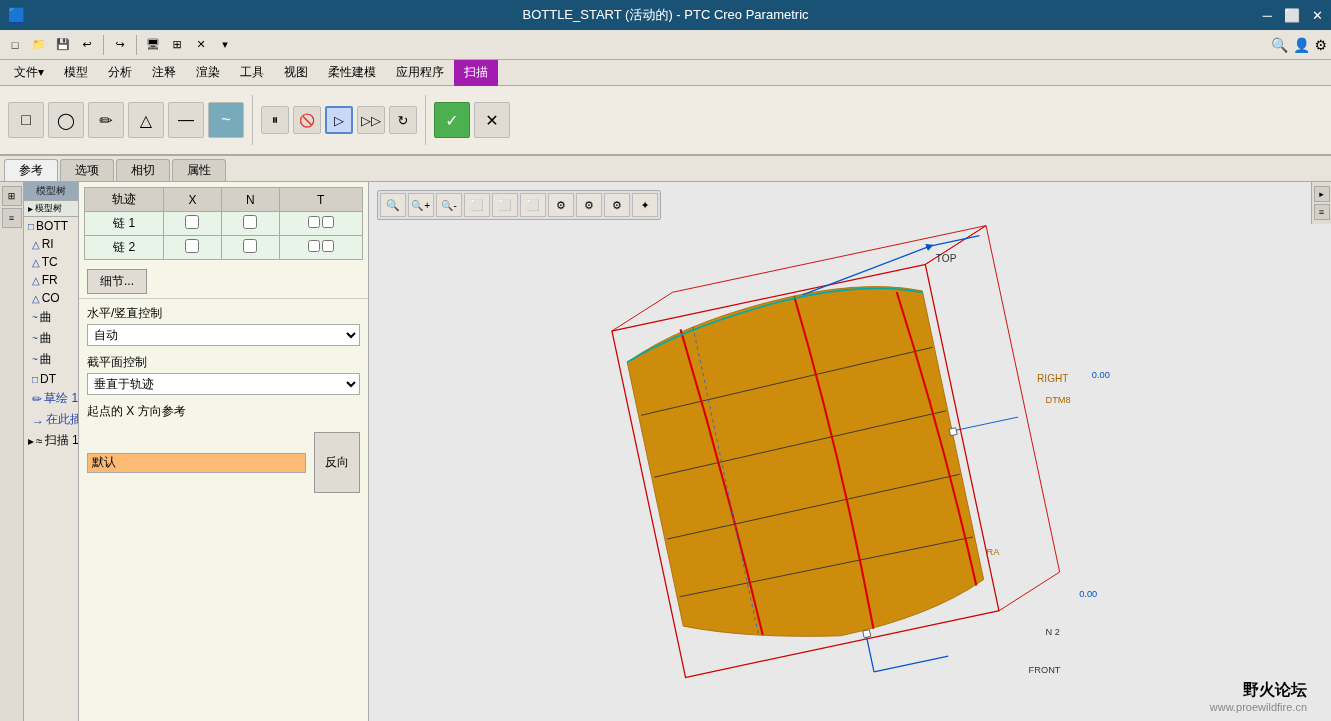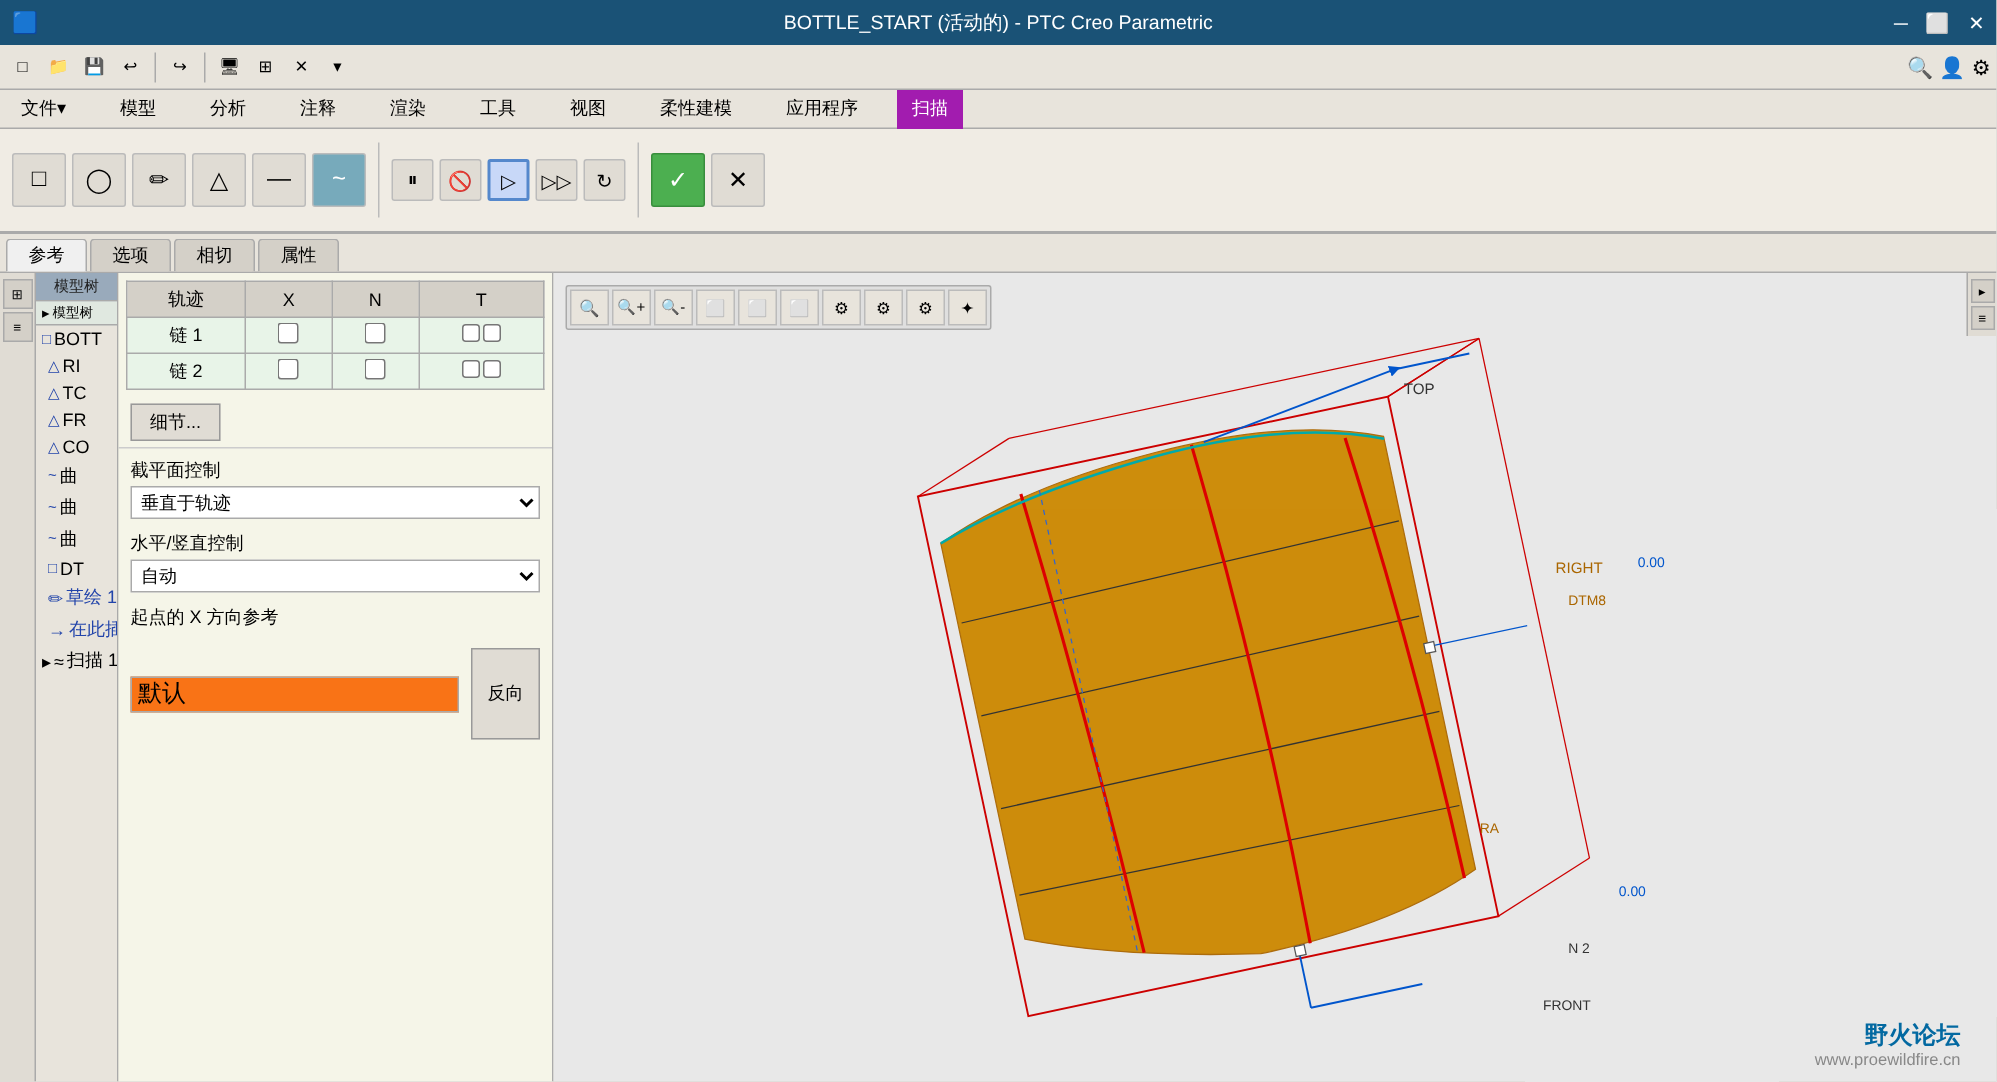--- a/index.html
+++ b/index.html
@@ -38,21 +38,21 @@
     .tb-sep { width: 1px; height: 20px; background: #aaa; margin: 0 3px; }
 
     
     #menubar {
       background: #e8e4dc;
       height: 26px;
       display: flex;
       align-items: center;
       padding: 0 4px;
       border-bottom: 1px solid #aaa;
-      gap: 16px;
+      gap: 0;
     }
     .menu-item {
       padding: 2px 10px;
       cursor: pointer;
       font-size: 12px;
       height: 26px;
       display: flex; align-items: center;
     }
     .menu-item.active { background: #a21caf; color: white; }
 
@@ -183,22 +183,22 @@
     .reverse-row {
       display: flex;
       align-items: center;
       gap: 8px;
       padding: 4px 8px;
     }
     .reverse-input {
       flex: 1;
       border: 1px solid #aaa;
       padding: 2px 4px;
-      font-size: 16px;
-      background: #f97316;
+      font-size: 12px;
+      background: #fdba74;
     }
     .reverse-btn {
       padding: 21px 10px;
       background: #e0dcd4;
       border: 1px solid #999;
       cursor: pointer;
       font-size: 12px;
     }
 
     
@@ -263,21 +263,21 @@
 
     
     #watermark {
       position: absolute;
       bottom: 8px;
       right: 24px;
       text-align: right;
       color: #888;
       font-size: 11px;
     }
-    #watermark .logo-text { font-size: 16px; font-weight: bold; color: #0369a1; }
+    #watermark .logo-text { font-size: 16px; font-weight: bold; color: #000000; }
     .mt-item {
       padding: 2px 4px;
       display: flex;
       align-items: center;
       gap: 2px;
       cursor: pointer;
       white-space: nowrap;
       overflow: hidden;
     }
     .mt-icon { color: #2244aa; font-size: 10px; }
@@ -500,29 +500,29 @@
         </tbody>
       </table>
     </div>
 
     <div id="detail-btn-row">
       <button class="detail-btn">细节...</button>
     </div>
 
     <div id="section-control">
       <div class="section-group">
+        <div class="section-label">水平/竖直控制</div>
+        <select class="section-select">
+          <option>自动</option>
+        </select>
+      </div>
+      <div class="section-group">
         <div class="section-label">截平面控制</div>
         <select class="section-select">
           <option>垂直于轨迹</option>
-        </select>
-      </div>
-      <div class="section-group">
-        <div class="section-label">水平/竖直控制</div>
-        <select class="section-select">
-          <option>自动</option>
         </select>
       </div>
       <div class="section-label">起点的 X 方向参考</div>
     </div>
 
     <div class="reverse-row">
       <input type="text" class="reverse-input" value="默认" style="">
       <button class="reverse-btn">反向</button>
     </div>
   </div>

